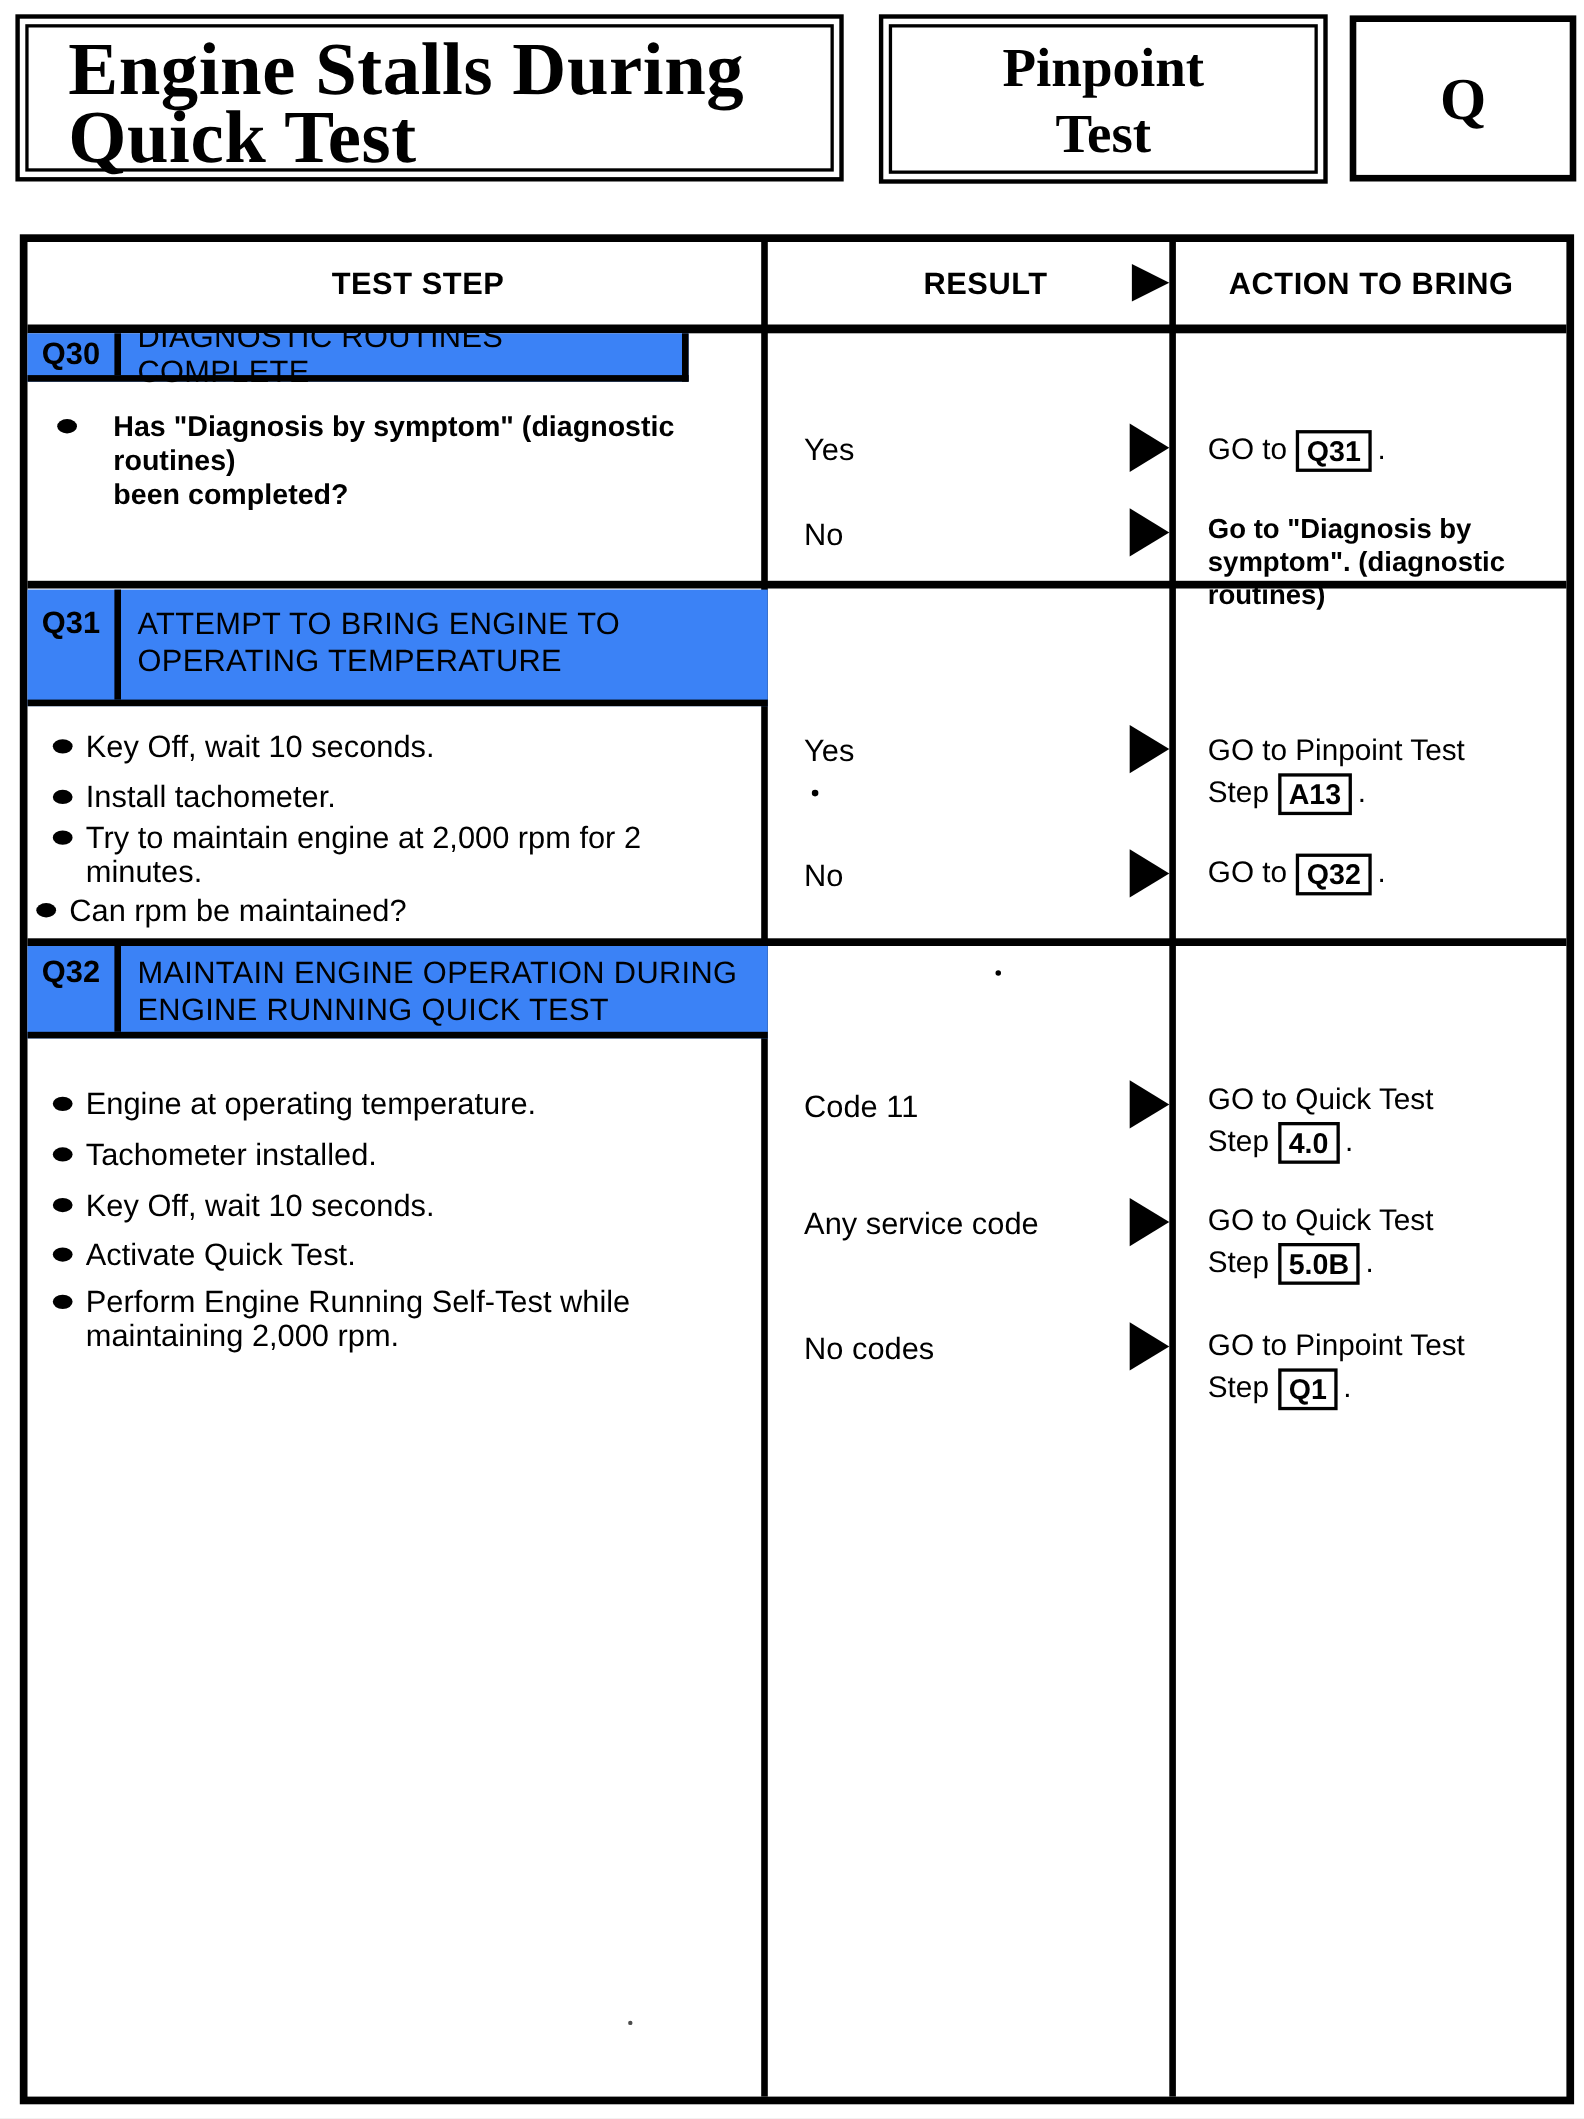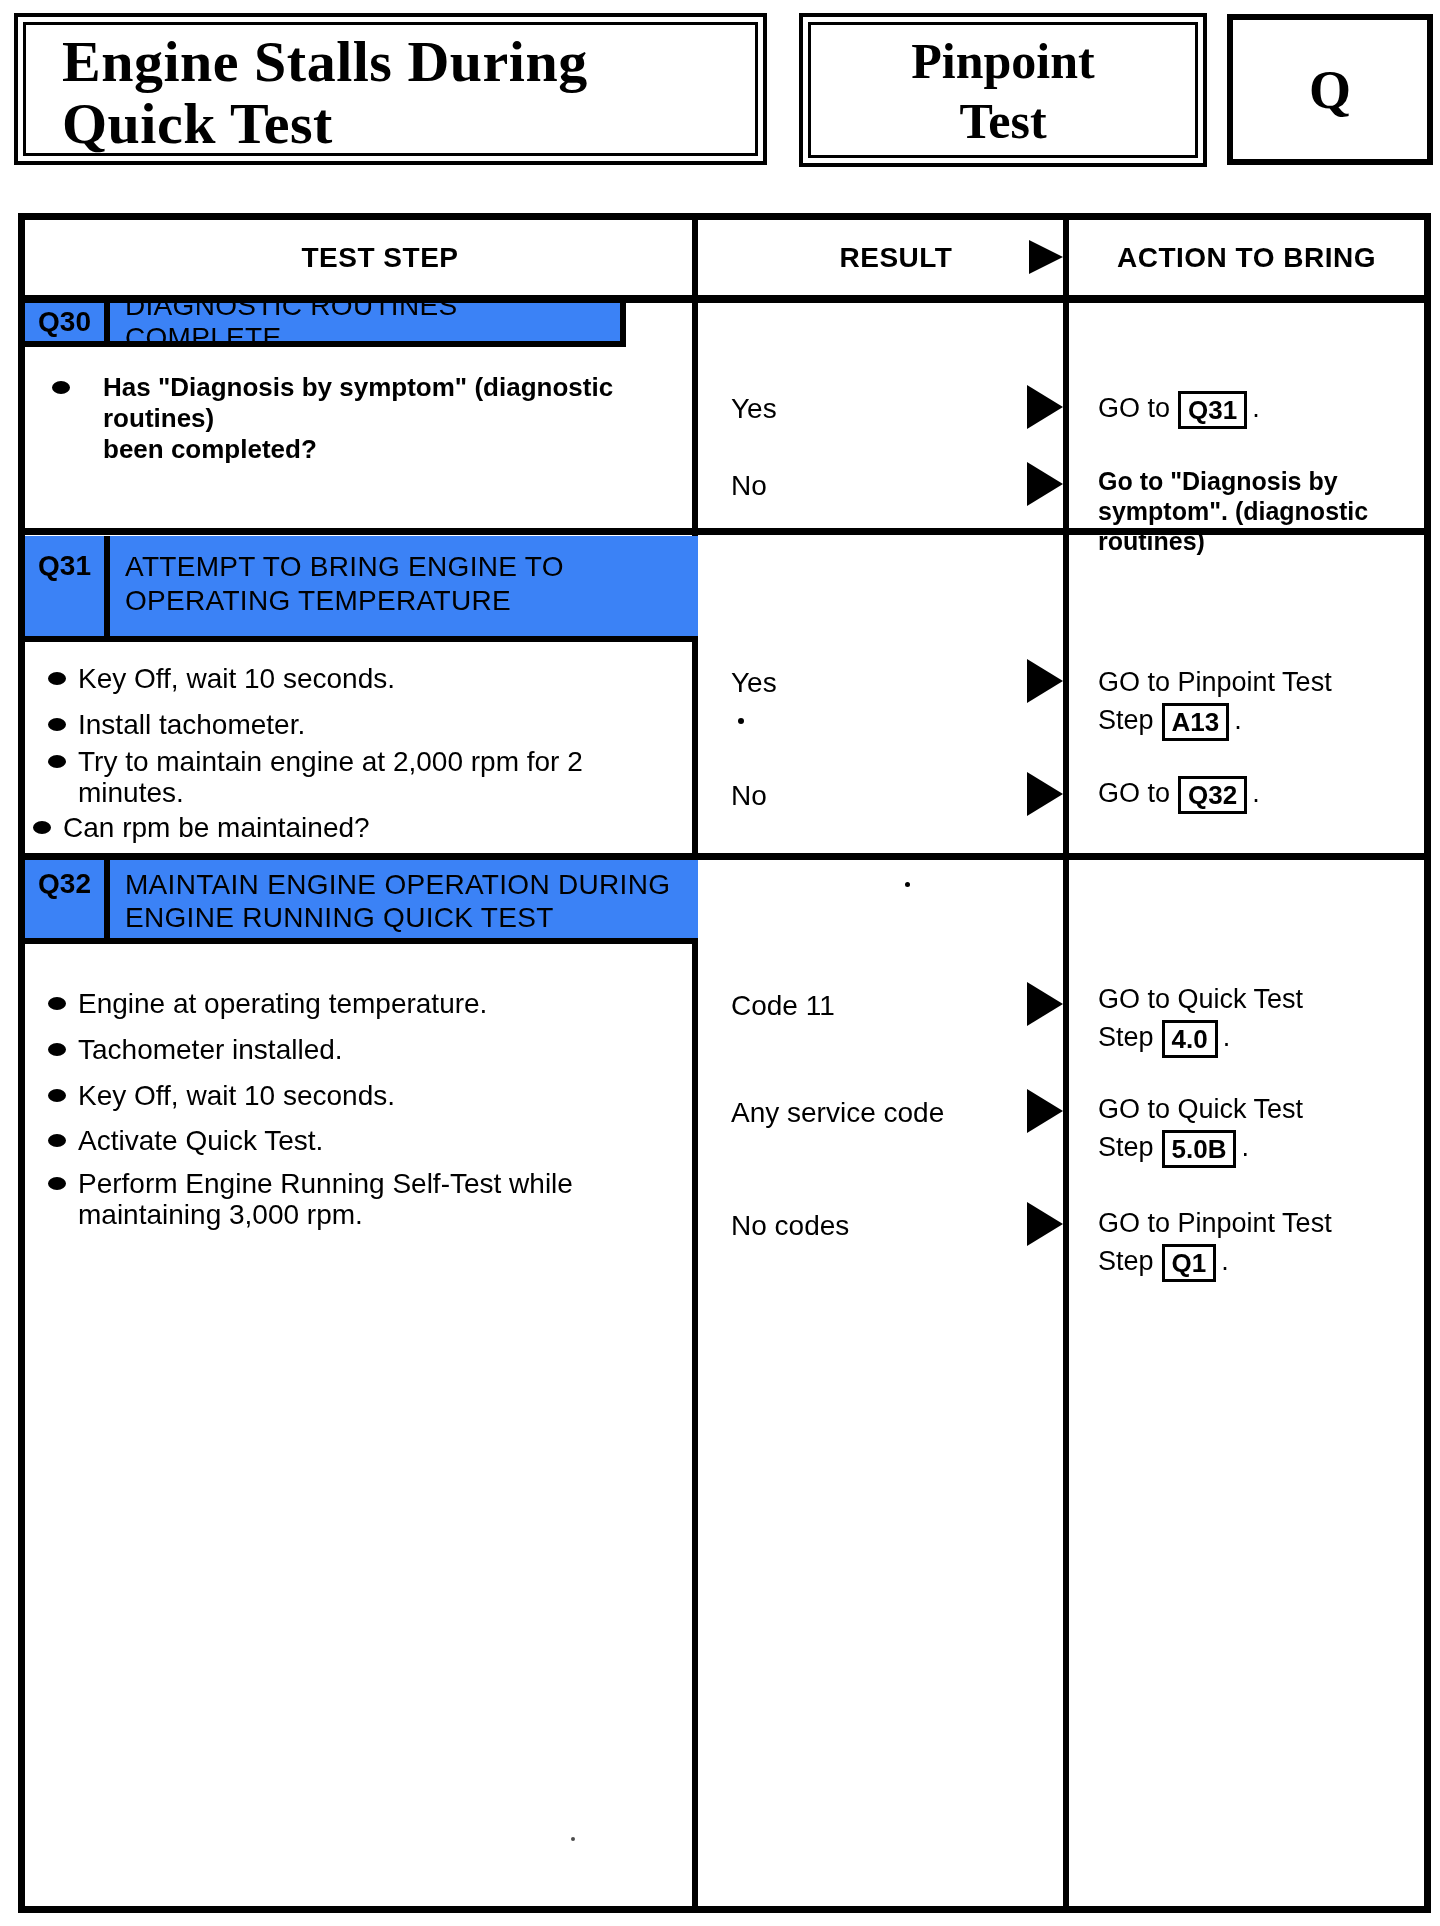--- a/index.html
+++ b/index.html
@@ -4,21 +4,21 @@
 <style>
   html,body{margin:0;padding:0;background:#e8e8e8;}
   .page{position:relative;width:1440px;height:1926px;background:#ffffff;color:#000;
         font-family:"Liberation Sans", sans-serif;overflow:hidden;}
   .pre{white-space:pre-line;}
 
   
   .dbox{position:absolute;border:4px solid #000;box-sizing:border-box;}
   .dbox .inner{position:absolute;left:5px;top:5px;right:5px;bottom:5px;border:3px solid #000;}
   .title-text{position:absolute;left:44px;top:14px;font-family:"Liberation Serif",serif;
-              font-weight:700;font-size:58px;line-height:62px;letter-spacing:.5px;}
+              font-weight:700;font-size:68px;line-height:62px;letter-spacing:.5px;}
   .pin-text{position:absolute;left:0;right:0;top:14px;text-align:center;
             font-family:"Liberation Serif",serif;font-weight:700;font-size:50px;line-height:60px;}
   .qbox{position:absolute;border:6px solid #000;box-sizing:border-box;
         display:flex;align-items:center;justify-content:center;
         font-family:"Liberation Serif",serif;font-weight:700;font-size:54px;}
 
   
   .table{position:absolute;left:18px;top:213px;width:1413px;height:1700px;
          border:7px solid #000;box-sizing:border-box;}
   .tin{position:absolute;left:0;top:0;right:0;bottom:0;}
@@ -171,21 +171,21 @@
         <span class="dot"></span>
         <span class="btext pre">Key Off, wait 10 seconds.</span>
       </div>
       <div class="brow q32" style="left:23px;top:905px;width:620px;">
         <span class="dot"></span>
         <span class="btext pre">Activate Quick Test.</span>
       </div>
       <div class="brow q32" style="left:23px;top:948px;width:620px;">
         <span class="dot"></span>
         <span class="btext pre">Perform Engine Running Self-Test while
-maintaining 3,000 rpm.</span>
+maintaining 2,000 rpm.</span>
       </div>
 
       <div class="speck" style="left:880px;top:662px;width:5px;height:5px;"></div>
 
       <div class="rlabel" style="left:706px;top:770px;">Code 11</div>
       <div class="arrow" style="left:1002px;top:762px;"></div>
       <div class="action" style="left:1073px;top:762px;">
         <div class="aline">GO to Quick Test</div>
         <div class="aline"><span>Step</span><span class="refbox">4.0</span><span>.</span></div>
       </div>

